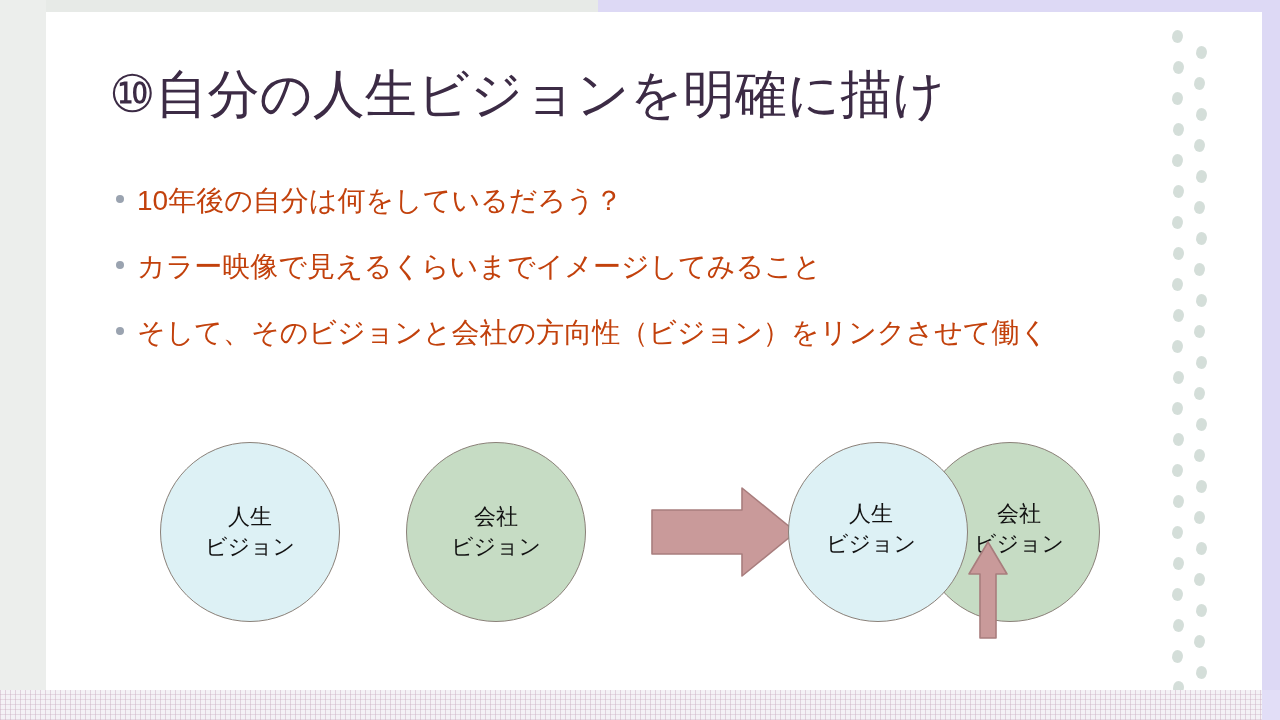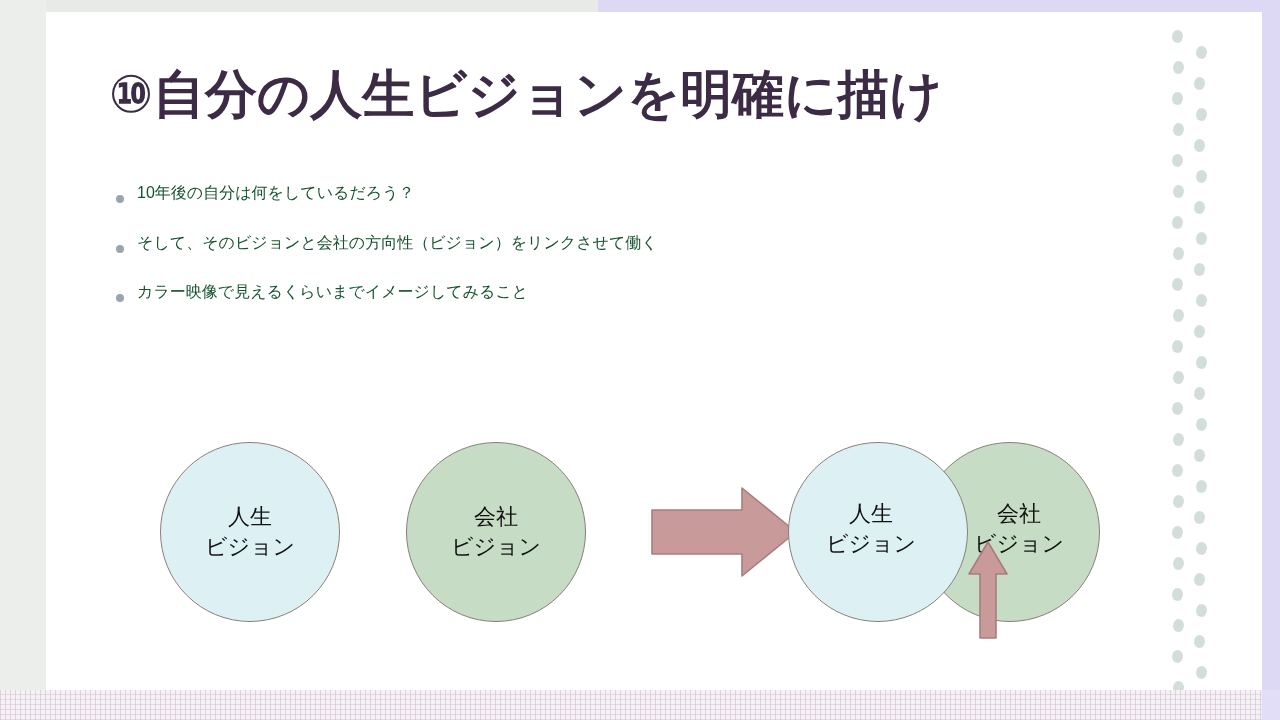--- a/index.html
+++ b/index.html
@@ -103,21 +103,21 @@
   }
   .dot-col.col-a { left: 1126px; }
   .dot-col.col-b { left: 1148px; }
 
   
   .title {
     position: absolute;
     left: 63px;
     top: 53px;
     font-size: 52px;
-    font-weight: bold;
+    font-weight: normal;
     color: #3c2b45;
     letter-spacing: 0px;
     white-space: nowrap;
     line-height: 1.15;
   }
 
   
   .bullets {
     position: absolute;
     left: 70px;
@@ -132,22 +132,22 @@
   .bullet-mark {
     width: 8px;
     height: 8px;
     border-radius: 50%;
     background: #9aa3b0;
     margin-top: 13px;
     margin-right: 13px;
     flex: 0 0 auto;
   }
   .bullet-text {
-    font-size: 16px;
-    color: #14532d;
+    font-size: 28px;
+    color: #c2410c;
     line-height: 1.35;
     white-space: nowrap;
   }
 
   
   .diagram {
     position: absolute;
     left: 0;
     top: 400px;
     width: 1216px;
@@ -298,26 +298,26 @@
 
     <div class="bullets">
 
       <div class="bullet-row">
         <span class="bullet-mark"></span>
         <span class="bullet-text">10年後の自分は何をしているだろう？</span>
       </div>
 
       <div class="bullet-row">
         <span class="bullet-mark"></span>
-        <span class="bullet-text">そして、そのビジョンと会社の方向性（ビジョン）をリンクさせて働く</span>
+        <span class="bullet-text">カラー映像で見えるくらいまでイメージしてみること</span>
       </div>
 
       <div class="bullet-row">
         <span class="bullet-mark"></span>
-        <span class="bullet-text">カラー映像で見えるくらいまでイメージしてみること</span>
+        <span class="bullet-text">そして、そのビジョンと会社の方向性（ビジョン）をリンクさせて働く</span>
       </div>
 
     </div>
 
     <div class="diagram">
 
       <div class="circle life c-life-1">人生
 ビジョン</div>
 
       <div class="circle corp c-corp-1">会社

